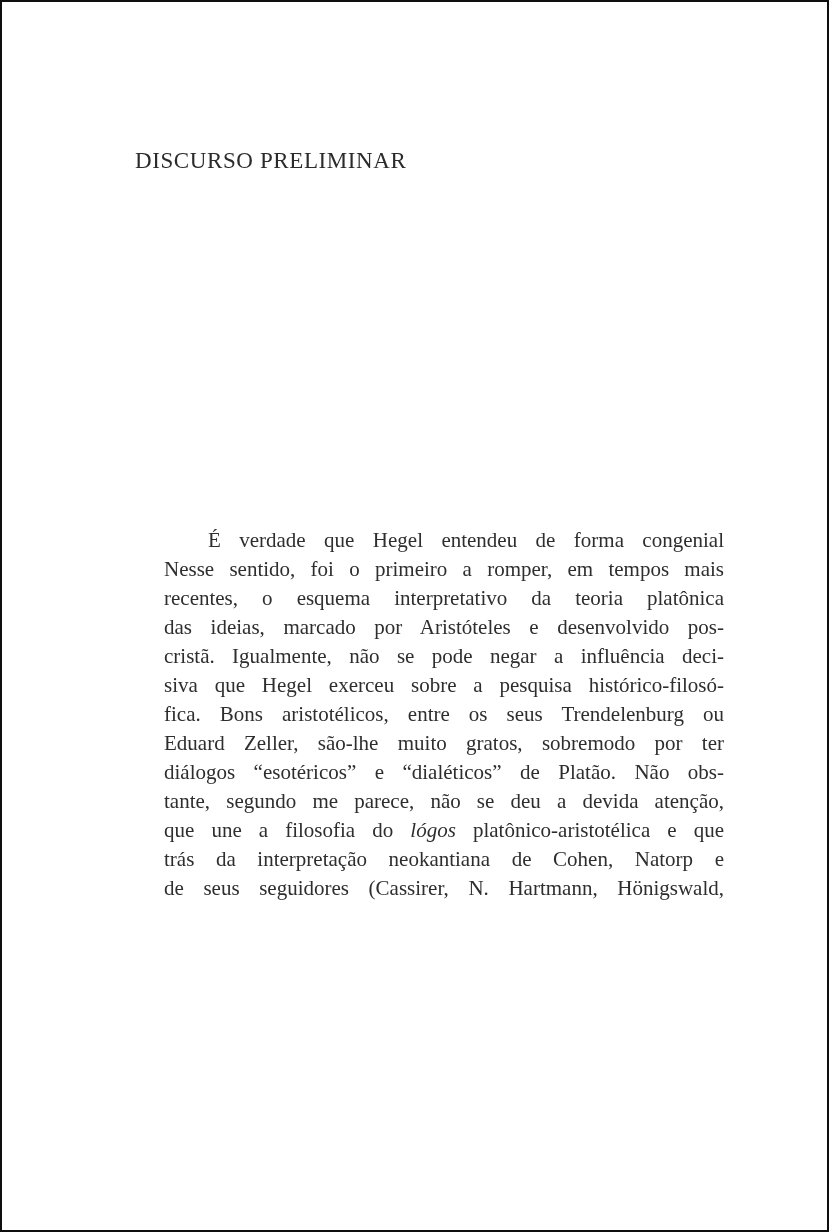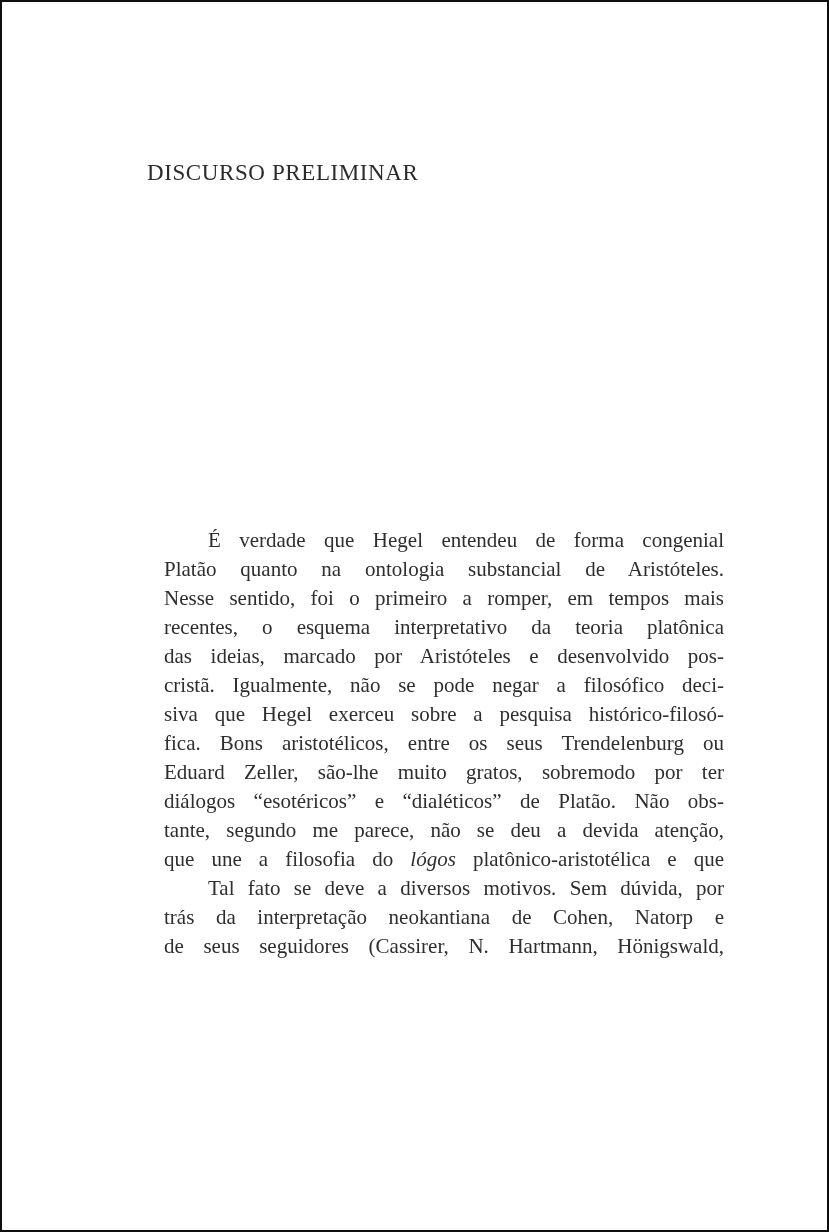--- a/index.html
+++ b/index.html
@@ -15,21 +15,21 @@
     background: #ffffff;
     border: 2px solid #0e0e0e;
     font-family: "Liberation Serif", serif;
     color: #2e2e2e;
     overflow: hidden;
   }
   .heading {
     position: absolute;
     left: 133px;
     top: 146px;
-    margin: 12px;
+    margin: 0;
     font-size: 23px;
     font-weight: 400;
     letter-spacing: 0.6px;
     color: #2b2b2b;
     white-space: nowrap;
   }
   .text-block {
     position: absolute;
     left: 133px;
     top: 524px;
@@ -56,31 +56,29 @@
   }
 </style>
 </head>
 <body>
 
 <div class="page">
   <h1 class="heading">DISCURSO PRELIMINAR</h1>
   <div class="text-block">
       <div class="paragraph">
         <div class="line just indent"><span>É verdade que Hegel entendeu de forma congenial</span></div>
-        <div class="line just"><span>Platão quanto na ontologia substancial de Aristóteles.</span></div>
         <div class="line just"><span>Nesse sentido, foi o primeiro a romper, em tempos mais</span></div>
         <div class="line just"><span>recentes, o esquema interpretativo da teoria platônica</span></div>
         <div class="line just"><span>das ideias, marcado por Aristóteles e desenvolvido pos-</span></div>
-        <div class="line just"><span>cristã. Igualmente, não se pode negar a filosófico deci-</span></div>
+        <div class="line just"><span>cristã. Igualmente, não se pode negar a influência deci-</span></div>
         <div class="line just"><span>siva que Hegel exerceu sobre a pesquisa histórico-filosó-</span></div>
         <div class="line just"><span>fica. Bons aristotélicos, entre os seus Trendelenburg ou</span></div>
         <div class="line just"><span>Eduard Zeller, são-lhe muito gratos, sobremodo por ter</span></div>
         <div class="line just"><span>diálogos “esotéricos” e “dialéticos” de Platão. Não obs-</span></div>
         <div class="line just"><span>tante, segundo me parece, não se deu a devida atenção,</span></div>
         <div class="line just"><span>que une a filosofia do </span><span class="italic">lógos</span><span> platônico-aristotélica e que</span></div>
       </div>
       <div class="paragraph">
-        <div class="line just indent"><span>Tal fato se deve a diversos motivos. Sem dúvida, por</span></div>
         <div class="line just"><span>trás da interpretação neokantiana de Cohen, Natorp e</span></div>
         <div class="line just"><span>de seus seguidores (Cassirer, N. Hartmann, Hönigswald,</span></div>
       </div>
     </div>
 </div>
 
 </body></html>

